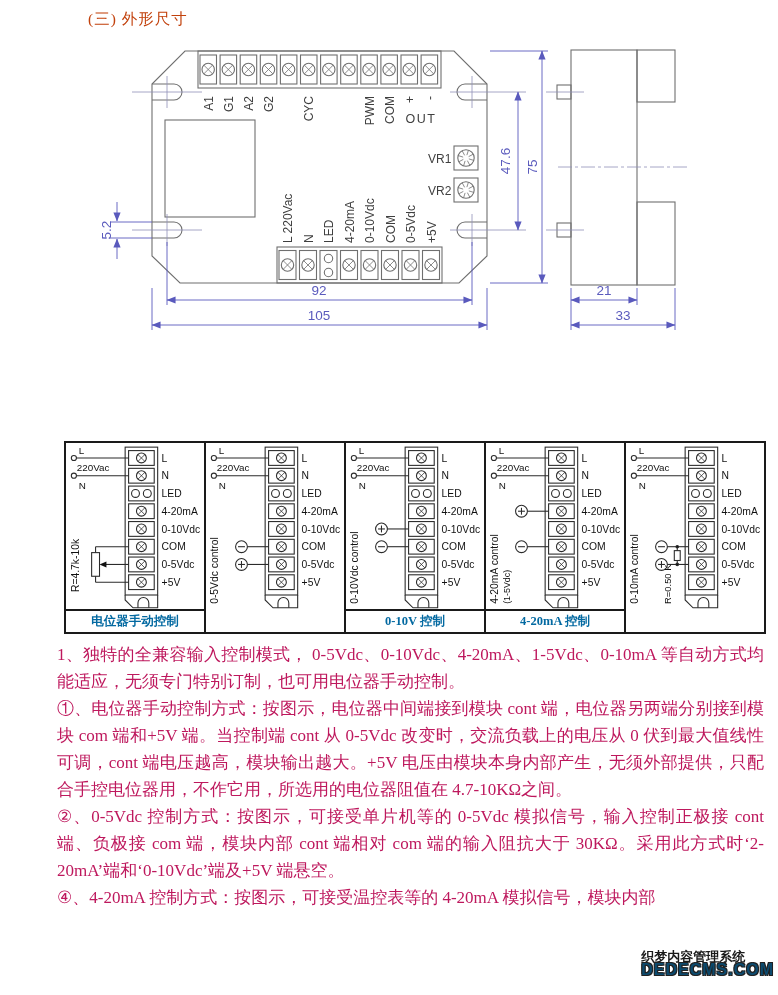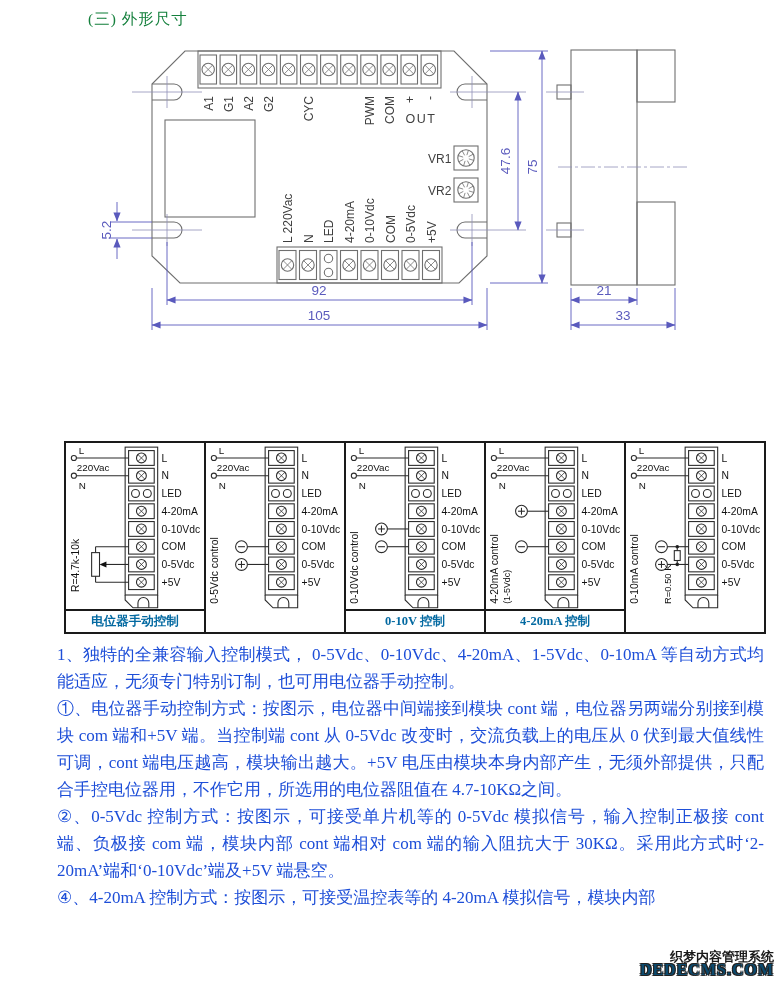--- a/index.html
+++ b/index.html
@@ -1,33 +1,33 @@
 <!DOCTYPE html>
 <html><head>
 <meta charset="utf-8">
 <style>
   html,body{margin:0;padding:0;background:#fff;}
   #page{position:relative;width:778px;height:995px;background:#fff;overflow:hidden;
         font-family:"Liberation Serif",serif;color:#111;}
-  .heading{position:absolute;font-size:15.5px;color:#15803d;letter-spacing:1px;white-space:nowrap;text-align:right;}
+  .heading{position:absolute;font-size:15.5px;color:#c2410c;letter-spacing:1px;white-space:nowrap;text-align:right;}
   #outline-svg{position:absolute;left:60px;top:42px;}
   #outline-svg text{font-family:"Liberation Sans",sans-serif;}
   #diagram-table{position:absolute;left:64px;top:441px;width:702px;display:flex;
                  border:2px solid #1a1a1a;background:#fff;box-sizing:border-box;}
   .diagram-cell{flex:1;border-right:2px solid #1a1a1a;display:flex;flex-direction:column;min-width:0;}
   .diagram-cell:last-child{border-right:none;}
   .diagram-cell svg{display:block;width:100%;height:166px;}
   .diagram-cell svg text{font-family:"Liberation Sans",sans-serif;}
   .diagram-caption{border-top:2px solid #1a1a1a;text-align:center;font-weight:bold;
                    font-size:12.5px;height:21px;line-height:21px;color:#0369a1;}
   #paragraphs{position:absolute;left:57px;top:641px;width:707px;font-size:17px;
-              line-height:27px;color:#1d4ed8;text-align:justify;}
+              line-height:27px;color:#be185d;text-align:justify;}
   #paragraphs p{margin:0;}
-  #watermark{position:absolute;top:950px;right:4px;text-align:right;line-height:1.05;
-             font-family:Liberation Serif, serif;}
+  #watermark{position:absolute;top:950px;right:4px;text-align:left;line-height:1.05;
+             font-family:Liberation Sans, sans-serif;}
   #watermark .wm1{font-weight:bold;font-size:13px;color:#1a1a1a;
       text-shadow:0 0 2px #fff,1px 1px 0 #fff,-1px -1px 0 #fff;}
   #watermark .wm2{font-weight:bold;font-size:16px;letter-spacing:1px;color:#0c4a6e;margin-top:-2px;
       text-shadow:-1px -1px 0 #222,1px -1px 0 #222,-1px 1px 0 #222,1px 1px 0 #222,0 0 1px #222;}
 </style>
 </head>
 <body>
 
 <div id="page">
 

